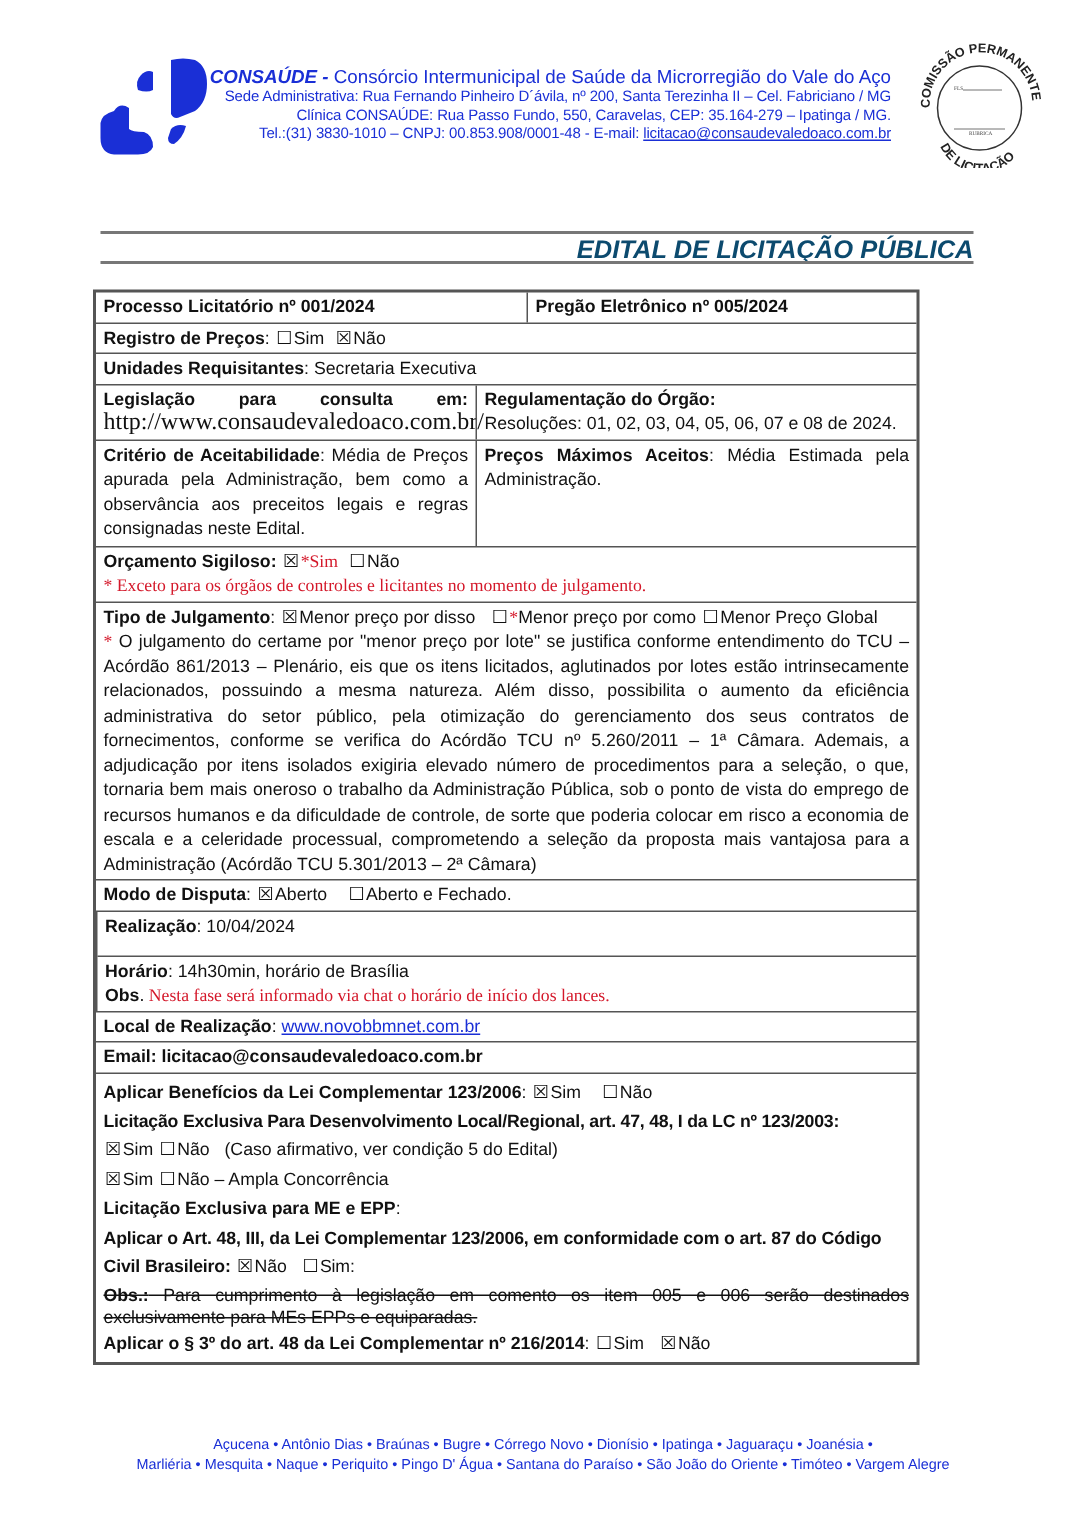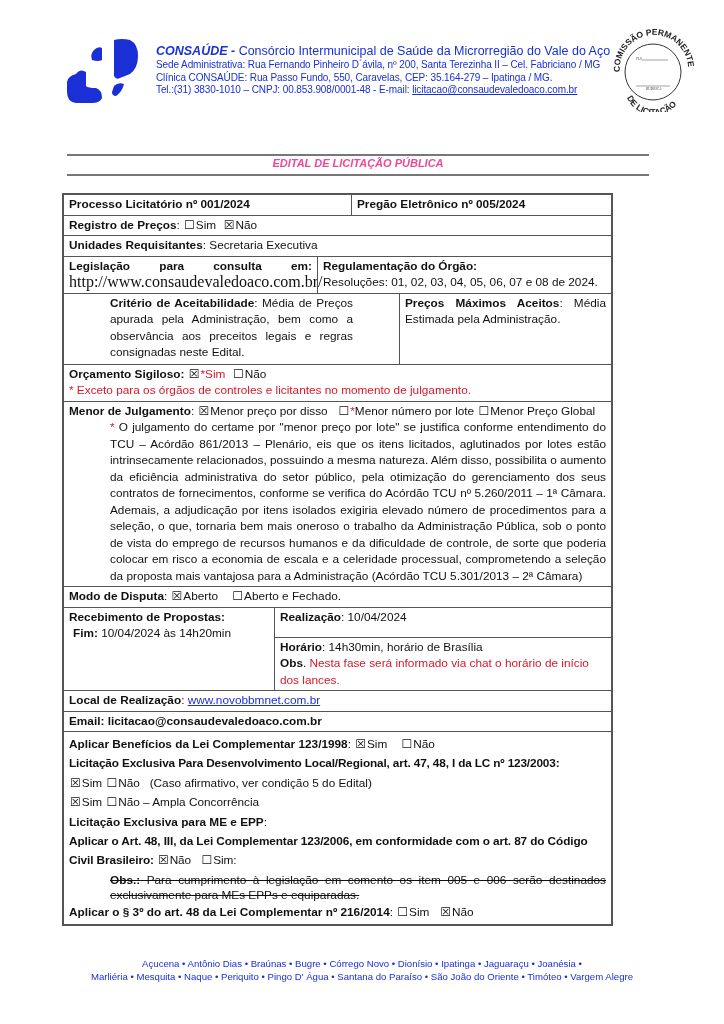--- a/index.html
+++ b/index.html
@@ -1,40 +1,40 @@
 <!DOCTYPE html>
 <html><head>
 <meta charset="utf-8">
 <style>
   * { box-sizing: border-box; margin: 0; padding: 0; }
   html, body { width: 724px; height: 1024px; background: #ffffff; overflow: hidden; }
   body { position: relative; font-family: "Liberation Sans", sans-serif; color: #111; }
 
   
   .logo { position: absolute; left: 64px; top: 38px; width: 76px; height: 66px; }
-  .header-text { position: absolute; left: 156px; top: 44px; width: 462px; text-align: left; color: #1a2fd6; }
+  .header-text { position: absolute; left: 132px; top: 44px; width: 462px; text-align: right; color: #1a2fd6; }
   .header-title { font-size: 12.5px; line-height: 15px; white-space: nowrap; }
   .header-title b { font-style: italic; font-weight: bold; }
   .header-line { font-size: 10px; line-height: 12.5px; white-space: nowrap; letter-spacing: -0.1px; }
   .header-line .link { text-decoration: underline; }
   .stamp { position: absolute; left: 608px; top: 28px; width: 90px; height: 84px; }
 
   
   .title-rule { position: absolute; left: 67px; width: 582px; height: 2px; background: #777; }
-  .doc-title { position: absolute; left: 67px; top: 157px; width: 582px; text-align: center; font-size: 11px; font-weight: bold; font-style: italic; color: #ec4899; }
+  .doc-title { position: absolute; left: 67px; top: 157px; width: 582px; text-align: right; font-size: 17px; font-weight: bold; font-style: italic; color: #0c4a6e; }
 
   
   .form { position: absolute; left: 62px; top: 193px; width: 551px; border: 2px solid #555; font-size: 11.8px; line-height: 16.5px; }
   .row { border-bottom: 1.5px solid #555; display: flex; }
   .row:last-child { border-bottom: none; }
   .cell { padding: 1px 5px 2px 5px; }
   .vsep { border-left: 1.5px solid #555; }
   .bold { font-weight: bold; }
-  .red { color: #d4182a; }
-  .just { text-align: justify; margin-left: 41px; }
+  .red { color: #d4182a; font-family: Liberation Serif, serif; }
+  .just { text-align: justify; }
   .link { color: #1a2fd6; text-decoration: underline; }
   .chk { display: inline-block; font-size: 12px; line-height: 12px; margin: 0 1px; }
   .strike { text-decoration: line-through; }
   .serif { font-family: "Liberation Serif", serif; font-size: 16px; }
   .stack > div { display: block; }
 
   
   .footer { position: absolute; left: 60px; top: 958px; width: 604px; text-align: center; color: #1a2fd6; font-size: 9.6px; line-height: 12.5px; white-space: nowrap; }
 </style>
 </head>
@@ -124,42 +124,38 @@
         <span class="chk">☒</span><span class="red">*Sim</span>
         &nbsp;<span class="chk">☐</span><span>Não</span>
       </div>
       <div class="red">* Exceto para os órgãos de controles e licitantes no momento de julgamento.</div>
     </div>
   </div>
 
   <div class="row">
     <div class="cell stack" style="flex:1">
       <div>
-        <span class="bold">Menor de Julgamento</span>:
+        <span class="bold">Tipo de Julgamento</span>:
         <span class="chk">☒</span><span>Menor preço por disso</span>
-        &nbsp;&nbsp;<span class="chk">☐</span><span class="red">*</span><span>Menor número por lote</span>
+        &nbsp;&nbsp;<span class="chk">☐</span><span class="red">*</span><span>Menor preço por como</span>
         <span class="chk">☐</span><span>Menor Preço Global</span>
       </div>
       <div class="just"><span class="red">*</span><span> O julgamento do certame por "menor preço por lote" se justifica conforme entendimento do TCU – Acórdão 861/2013 – Plenário, eis que os itens licitados, aglutinados por lotes estão intrinsecamente relacionados, possuindo a mesma natureza. Além disso, possibilita o aumento da eficiência administrativa do setor público, pela otimização do gerenciamento dos seus contratos de fornecimentos, conforme se verifica do Acórdão TCU nº 5.260/2011 – 1ª Câmara. Ademais, a adjudicação por itens isolados exigiria elevado número de procedimentos para a seleção, o que, tornaria bem mais oneroso o trabalho da Administração Pública, sob o ponto de vista do emprego de recursos humanos e da dificuldade de controle, de sorte que poderia colocar em risco a economia de escala e a celeridade processual, comprometendo a seleção da proposta mais vantajosa para a Administração (Acórdão TCU 5.301/2013 – 2ª Câmara)</span></div>
     </div>
   </div>
 
   <div class="row">
     <div class="cell" style="flex:1">
       <span class="bold">Modo de Disputa</span>:
       <span class="chk">☒</span><span>Aberto</span>
       &nbsp;&nbsp;&nbsp;<span class="chk">☐</span><span>Aberto e Fechado.</span>
     </div>
   </div>
 
   <div class="row">
-    <div class="cell stack" style="width:210px">
-      <div class="bold">Recebimento de Propostas:</div>
-      <div style="padding-left:4px"><span class="bold">Fim:</span><span> 10/04/2024 às 14h20min</span></div>
-    </div>
     <div class="vsep" style="flex:1; display:flex; flex-direction:column">
       <div class="cell" style="height:30px; border-bottom:1.5px solid #555">
         <span class="bold">Realização</span>: <span>10/04/2024</span>
       </div>
       <div class="cell stack">
         <div><span class="bold">Horário</span>: <span>14h30min, horário de Brasília</span></div>
         <div><span class="bold">Obs</span>.<span class="red"> Nesta fase será informado via chat o horário de início dos lances.</span></div>
       </div>
     </div>
   </div>
@@ -170,21 +166,21 @@
     </div>
   </div>
 
   <div class="row">
     <div class="cell bold" style="flex:1">Email: licitacao@consaudevaledoaco.com.br</div>
   </div>
 
   <div class="row">
     <div class="cell stack" style="flex:1; padding-top:3px; line-height:19.4px">
       <div>
-        <span class="bold">Aplicar Benefícios da Lei Complementar 123/1998</span>:
+        <span class="bold">Aplicar Benefícios da Lei Complementar 123/2006</span>:
         <span class="chk">☒</span><span>Sim</span>
         &nbsp;&nbsp;&nbsp;<span class="chk">☐</span><span>Não</span>
       </div>
       <div class="bold" style="white-space:nowrap; letter-spacing:-0.15px">Licitação Exclusiva Para Desenvolvimento Local/Regional, art. 47, 48, I da LC nº 123/2003:</div>
       <div>
         <span class="chk">☒</span><span>Sim</span>
         <span class="chk">☐</span><span>Não</span>
         &nbsp;&nbsp;<span>(Caso afirmativo, ver condição 5 do Edital)</span>
       </div>
       <div>

